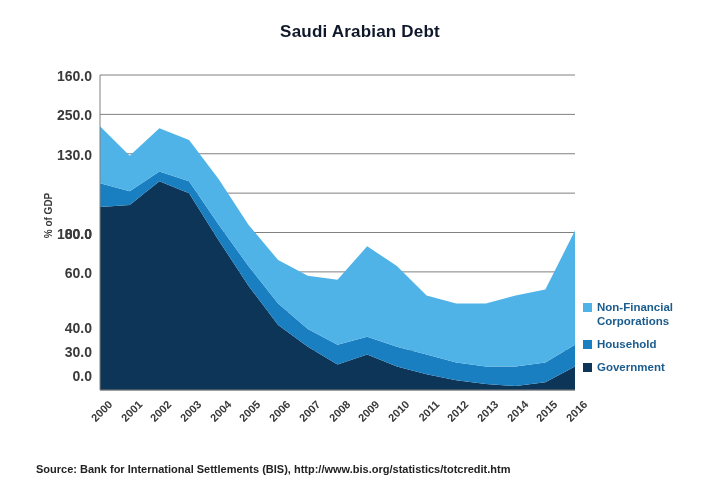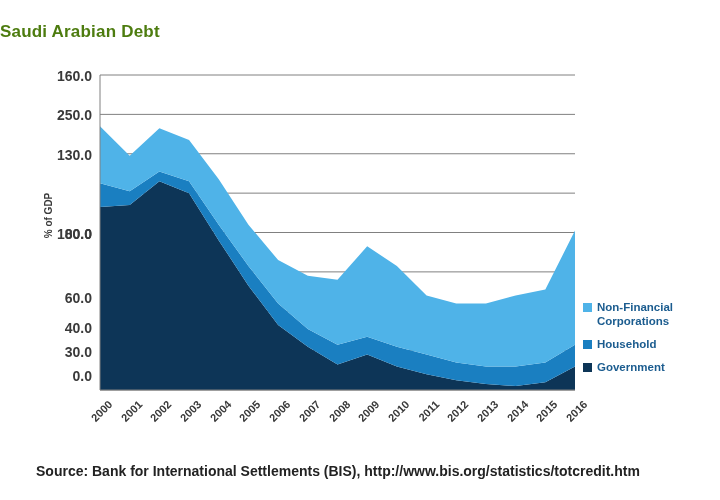--- a/index.html
+++ b/index.html
@@ -18,23 +18,24 @@
     position: absolute;
     left: 0; top: 0;
     width: 720px;
     height: 500px;
   }
   #chart-title {
     position: absolute;
     left: 0;
     top: 22px;
     width: 720px;
+    text-align: center;
     font-size: 17px;
     font-weight: bold;
-    color: #4d7c0f;
+    color: #0f172a;
     letter-spacing: 0.2px;
   }
   #plot-svg {
     position: absolute;
     left: 0;
     top: 0;
   }
   #y-axis-title {
     position: absolute;
     left: -12px;
@@ -86,21 +87,21 @@
   .legend-label {
     font-size: 11.5px;
     font-weight: bold;
     color: #1b5c8f;
     line-height: 14px;
   }
   #source-note {
     position: absolute;
     left: 36px;
     top: 463px;
-    font-size: 14px;
+    font-size: 11px;
     font-weight: bold;
     color: #222222;
   }
 </style>
 </head>
 <body>
 
 <div id="chart-root">
 
   <div id="chart-title">Saudi Arabian Debt</div>
@@ -137,21 +138,21 @@
         <span class="legend-swatch" style="background: rgb(13, 53, 87);"></span>
         <span class="legend-label">Government</span>
       </div>
     </div>
 
   <div id="source-note">Source: Bank for International Settlements (BIS), http://www.bis.org/statistics/totcredit.htm</div>
 
 <div class="ytick-label" style="left: 44px; top: 368px;">0.0</div>
     <div class="ytick-label" style="left: 44px; top: 343.625px;">30.0</div>
     <div class="ytick-label" style="left: 44px; top: 320px;">40.0</div>
-    <div class="ytick-label" style="left: 44px; top: 264.875px; margin-top: 25px;">60.0</div>
+    <div class="ytick-label" style="left: 44px; top: 264.875px;">60.0</div>
     <div class="ytick-label" style="left: 44px; top: 225.5px;">80.0</div>
     <div class="ytick-label" style="left: 44px; top: 186.125px; margin-top: 40px;">100.0</div>
     <div class="ytick-label" style="left: 44px; top: 146.75px;">130.0</div>
     <div class="ytick-label" style="left: 44px; top: 107.375px;">250.0</div>
     <div class="ytick-label" style="left: 44px; top: 68px;">160.0</div>
     <div class="xtick-label" style="left: 66px; top: 398px; width: 40px;">2000</div>
     <div class="xtick-label" style="left: 95.6875px; top: 398px; width: 40px;">2001</div>
     <div class="xtick-label" style="left: 125.375px; top: 398px; width: 40px;">2002</div>
     <div class="xtick-label" style="left: 155.062px; top: 398px; width: 40px;">2003</div>
     <div class="xtick-label" style="left: 184.75px; top: 398px; width: 40px;">2004</div>

